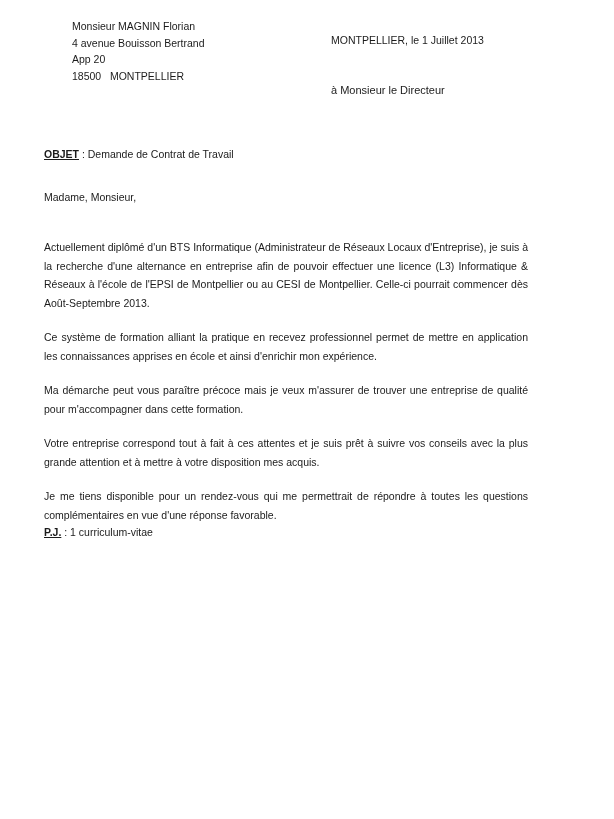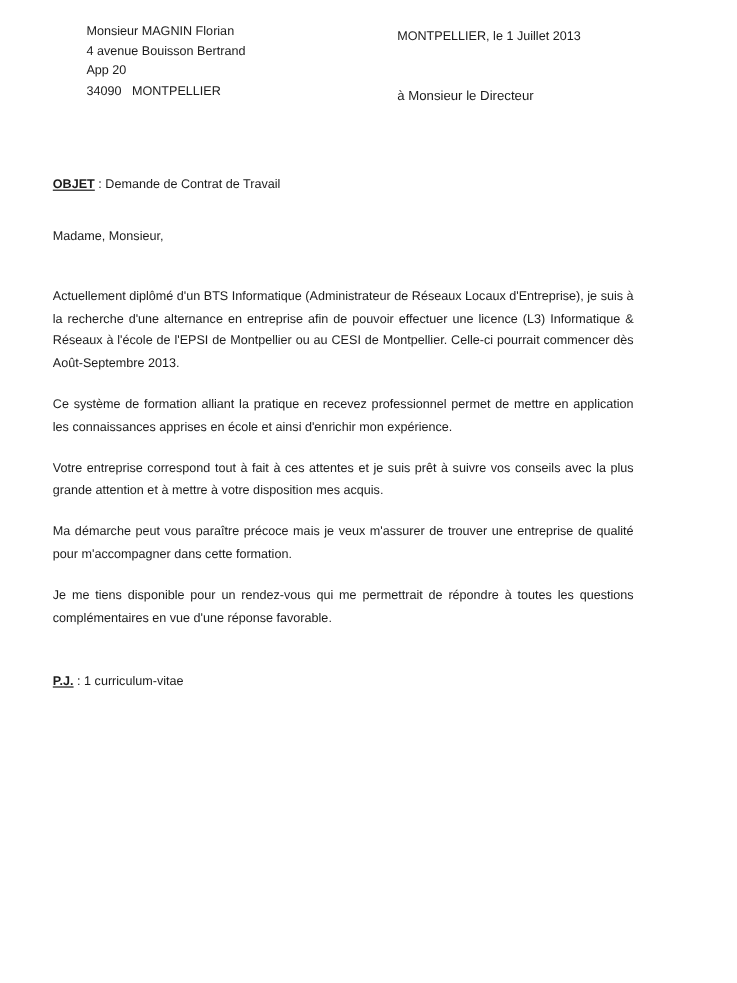--- a/index.html
+++ b/index.html
@@ -37,21 +37,21 @@
   }
   .sender .line {
     font-size: 10.5px;
     line-height: 16.6px;
     white-space: pre;
     padding-left: 28px;
   }
   .recipient {
     position: absolute;
     left: 287px;
-    top: 4px;
+    top: 14px;
     width: 220px;
   }
   .recipient .place-date {
     font-size: 10.5px;
     line-height: 16.6px;
   }
   .recipient .addressee {
     font-size: 11px;
     line-height: 16.6px;
     margin-top: 33px;
@@ -84,59 +84,58 @@
     font-size: 10.5px;
     line-height: 18.5px;
     text-align: justify;
   }
   .body p:last-child {
     margin-bottom: 0;
   }
 
   
   .attachments {
-    margin-top: 36px;
     font-size: 10.5px;
     line-height: 16.6px;
   }
   .attachments .label {
     font-weight: bold;
     text-decoration: underline;
   }
 </style>
 </head>
 <body>
 
 <div class="page">
   <div class="content">
 
     <div class="header">
       <div class="sender">
         <div class="line">Monsieur MAGNIN Florian</div>
         <div class="line">4 avenue Bouisson Bertrand</div>
         <div class="line">App 20</div>
-        <div class="line">34090   MONTPELLIER</div>
+        <div class="line">18500   MONTPELLIER</div>
       </div>
       <div class="recipient">
         <div class="place-date">MONTPELLIER, le 1 Juillet 2013</div>
         <div class="addressee">à Monsieur le Directeur</div>
       </div>
     </div>
 
     <div class="subject">
       <span class="label">OBJET</span><span> : Demande de Contrat de Travail</span>
     </div>
 
     <div class="salutation">Madame, Monsieur,</div>
 
     <div class="body">
       <p>Actuellement diplômé d'un BTS Informatique (Administrateur de Réseaux Locaux d'Entreprise), je suis à la recherche d'une alternance en entreprise afin de pouvoir effectuer une licence (L3) Informatique &amp; Réseaux à l'école de l'EPSI de Montpellier ou au CESI de Montpellier. Celle-ci pourrait commencer dès Août-Septembre 2013.</p>
       <p>Ce système de formation alliant la pratique en recevez professionnel permet de mettre en application les connaissances apprises en école et ainsi d'enrichir mon expérience.</p>
+      <p>Ma démarche peut vous paraître précoce mais je veux m'assurer de trouver une entreprise de qualité pour m'accompagner dans cette formation.</p>
       <p>Votre entreprise correspond tout à fait à ces attentes et je suis prêt à suivre vos conseils avec la plus grande attention et à mettre à votre disposition mes acquis.</p>
-      <p>Ma démarche peut vous paraître précoce mais je veux m'assurer de trouver une entreprise de qualité pour m'accompagner dans cette formation.</p>
       <p>Je me tiens disponible pour un rendez-vous qui me permettrait de répondre à toutes les questions complémentaires en vue d'une réponse favorable.</p>
     </div>
 
     <div class="attachments">
       <span class="label">P.J.</span><span> : 1 curriculum-vitae</span>
     </div>
 
   </div>
 </div>
 

